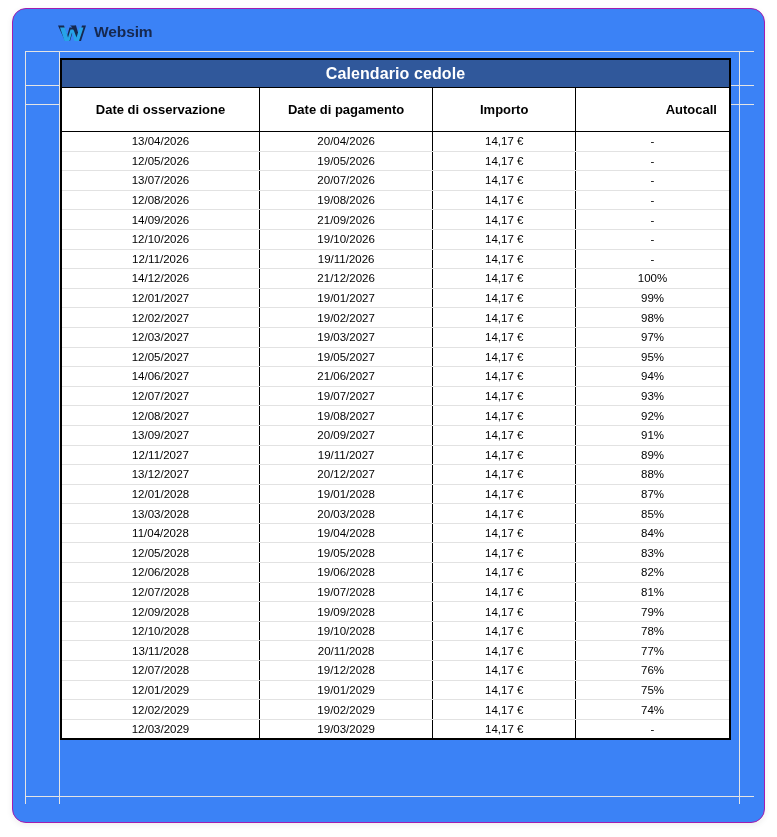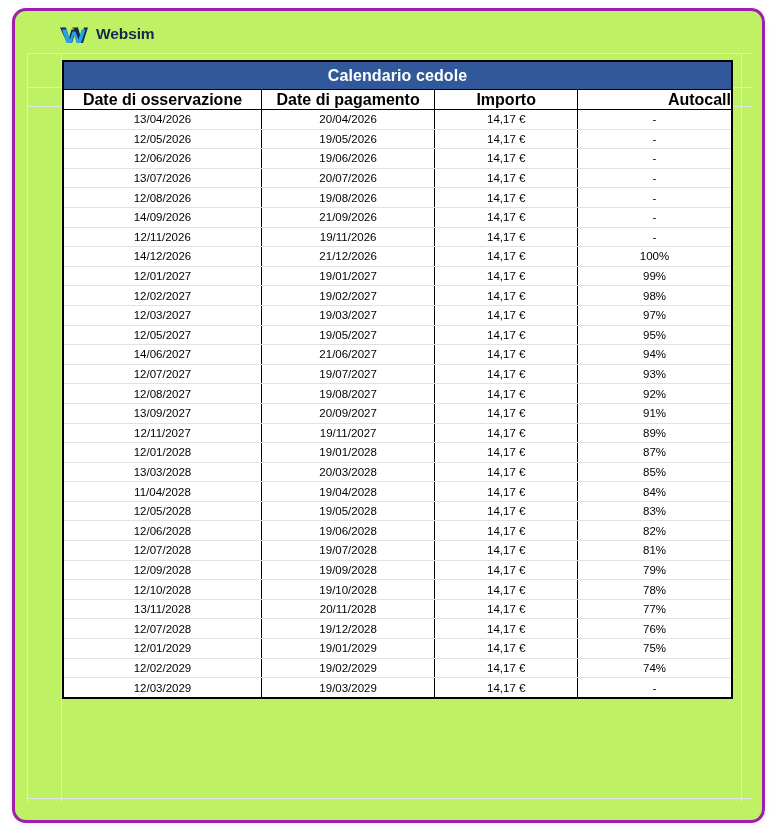--- a/index.html
+++ b/index.html
@@ -14,23 +14,23 @@
     overflow: hidden;
   }
 
   
   #page-card {
     position: absolute;
     left: 12px;
     top: 8px;
     width: 753px;
     height: 815px;
-    background: #bef264;
+    background: #3b82f6;
     border-radius: 14px;
-    border: 3px solid #a21caf;
+    border: 1px solid #a21caf;
     box-shadow: 0 2px 6px rgba(0,0,0,0.07);
     box-sizing: border-box;
     overflow: hidden;
   }
 
   
   #brand-header {
     position: absolute;
     left: 44px;
     top: 6px;
@@ -108,27 +108,27 @@
     table-layout: fixed;
     font-family: "Liberation Sans", sans-serif;
   }
   table#calendar-table col.c1 { width: 29.6%; }
   table#calendar-table col.c2 { width: 26.0%; }
   table#calendar-table col.c3 { width: 21.4%; }
   table#calendar-table col.c4 { width: 23.0%; }
 
   table#calendar-table thead th {
     height: 19px;
-    font-size: 16px;
+    font-size: 13px;
     font-weight: 700;
     color: #000000;
     text-align: center;
     border-right: 1.4px solid #000000;
     border-bottom: 1.6px solid #000000;
-    padding: 0;
+    padding: 12px;
     background: #ffffff;
     white-space: nowrap;
   }
   table#calendar-table thead th:last-child { border-right: none; text-align: right; }
 
   table#calendar-table tbody td {
     height: 18.6px;
     font-size: 11.5px;
     color: #000000;
     text-align: center;
@@ -193,44 +193,44 @@
               <td>14,17 €</td>
               <td>-</td>
             </tr>
             <tr>
               <td>12/05/2026</td>
               <td>19/05/2026</td>
               <td>14,17 €</td>
               <td>-</td>
             </tr>
             <tr>
-              <td>12/06/2026</td>
-              <td>19/06/2026</td>
-              <td>14,17 €</td>
-              <td>-</td>
-            </tr>
-            <tr>
               <td>13/07/2026</td>
               <td>20/07/2026</td>
               <td>14,17 €</td>
               <td>-</td>
             </tr>
             <tr>
               <td>12/08/2026</td>
               <td>19/08/2026</td>
               <td>14,17 €</td>
               <td>-</td>
             </tr>
             <tr>
               <td>14/09/2026</td>
               <td>21/09/2026</td>
               <td>14,17 €</td>
               <td>-</td>
             </tr>
             <tr>
+              <td>12/10/2026</td>
+              <td>19/10/2026</td>
+              <td>14,17 €</td>
+              <td>-</td>
+            </tr>
+            <tr>
               <td>12/11/2026</td>
               <td>19/11/2026</td>
               <td>14,17 €</td>
               <td>-</td>
             </tr>
             <tr>
               <td>14/12/2026</td>
               <td>21/12/2026</td>
               <td>14,17 €</td>
               <td>100%</td>
@@ -281,20 +281,26 @@
               <td>13/09/2027</td>
               <td>20/09/2027</td>
               <td>14,17 €</td>
               <td>91%</td>
             </tr>
             <tr>
               <td>12/11/2027</td>
               <td>19/11/2027</td>
               <td>14,17 €</td>
               <td>89%</td>
+            </tr>
+            <tr>
+              <td>13/12/2027</td>
+              <td>20/12/2027</td>
+              <td>14,17 €</td>
+              <td>88%</td>
             </tr>
             <tr>
               <td>12/01/2028</td>
               <td>19/01/2028</td>
               <td>14,17 €</td>
               <td>87%</td>
             </tr>
             <tr>
               <td>13/03/2028</td>
               <td>20/03/2028</td>

